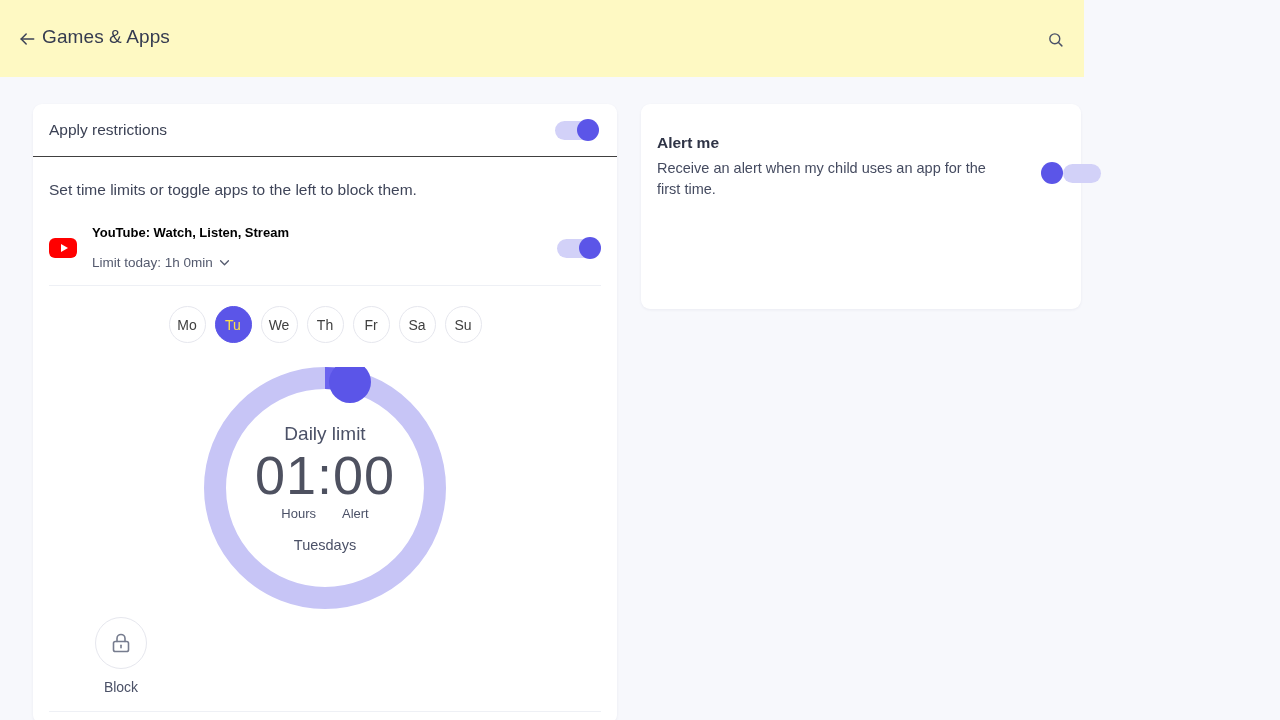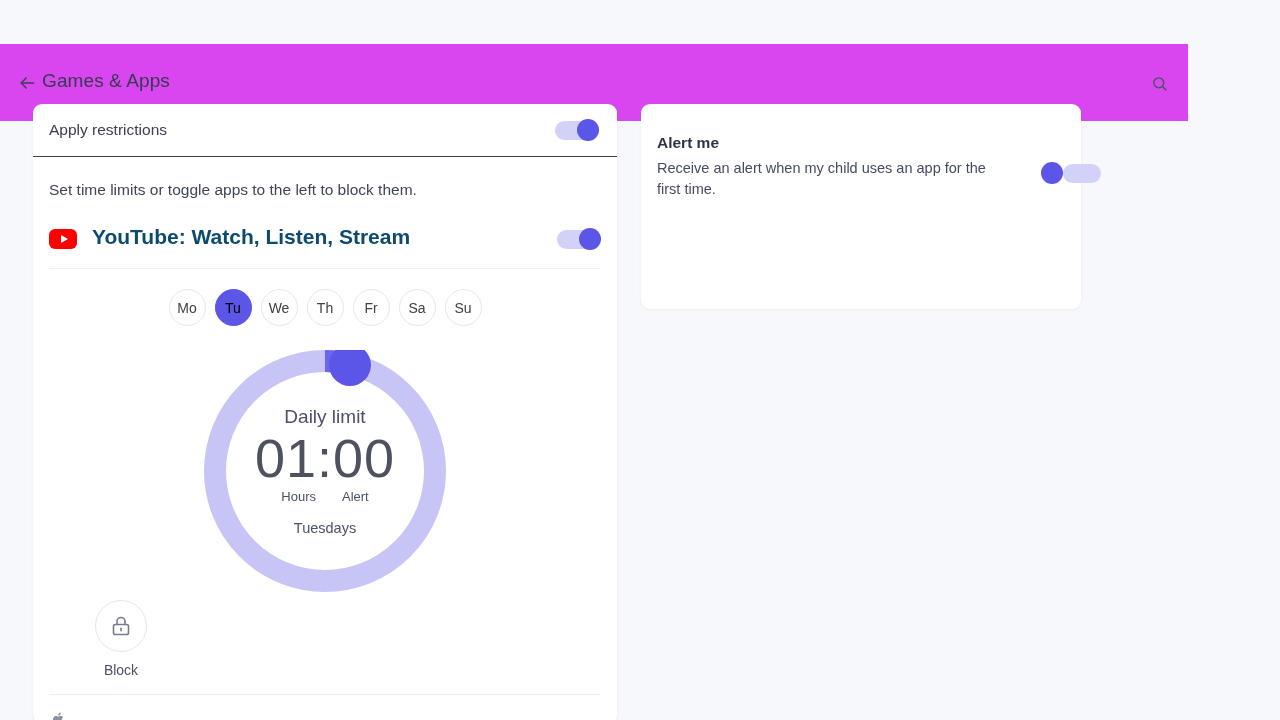--- a/index.html
+++ b/index.html
@@ -6,23 +6,23 @@
   html, body {
     width: 1280px; height: 720px;
     background: #f7f8fc;
     font-family: "Liberation Sans", sans-serif;
     overflow: hidden;
   }
 
   
   .header {
     position: absolute; left: 0; top: 0;
-    width: 1188px; height: 77px;
-    background: #d946ef;
-    display: flex; align-items: center; margin-top: 44px;
+    width: 1084px; height: 77px;
+    background: #fef9c3;
+    display: flex; align-items: center;
   }
   .back-icon {
     position: absolute; left: 16px; top: 28px;
     width: 22px; height: 22px;
     display: flex; align-items: center; justify-content: center;
     color: #3c4257; cursor: pointer;
   }
   .page-title {
     position: absolute; left: 42px; top: 26px;
     font-size: 19px; color: #353b50; letter-spacing: .1px;
@@ -102,22 +102,22 @@
   }
   .yt-icon .play {
     width: 0; height: 0;
     border-left: 7px solid #ffffff;
     border-top: 4.5px solid transparent;
     border-bottom: 4.5px solid transparent;
     margin-left: 2px;
   }
   .app-texts { flex: 1 1 auto; min-width: 0; }
   .app-name {
-    font-size: 21px; font-weight: bold; color: #0c4a6e;
-    margin-bottom: 4px;
+    font-size: 13px; font-weight: bold; color: #000000;
+    margin-bottom: 15px;
   }
   .app-sub {
     font-size: 13.5px; color: #545a6e;
     display: flex; align-items: center; gap: 6px;
     cursor: pointer;
   }
   .chevron-down {
     width: 11px; height: 7px; color: #545a6e;
     display: inline-flex;
   }
@@ -130,21 +130,21 @@
   .day {
     width: 37px; height: 37px; border-radius: 50%;
     border: 1px solid #e6e7ee;
     display: flex; align-items: center; justify-content: center;
     font-size: 14px; color: #404040;
     background: #ffffff; cursor: pointer;
   }
   .day.selected {
     background: #5b55e8;
     border-color: #5b55e8;
-    color: #000000;
+    color: #fde047;
   }
 
   
   .dial-wrap {
     position: relative;
     width: 242px; height: 242px;
     margin: 24px auto 0 auto;
   }
   .dial-svg { position: absolute; left: 0; top: 0; }
   .dial-center {
@@ -236,20 +236,28 @@
   </div>
 
   <div class="intro">Set time limits or toggle apps to the left to block them.</div>
 
   <div class="app-row">
     <span class="yt-icon">
       <span class="play"></span>
     </span>
     <span class="app-texts">
       <div class="app-name">YouTube: Watch, Listen, Stream</div>
+      <div class="app-sub">
+        <span>Limit today: 1h 0min</span>
+        <span class="chevron-down">
+          <svg width="11" height="7" viewBox="0 0 12 8" fill="none" stroke="currentColor" stroke-width="1.5" stroke-linecap="round" stroke-linejoin="round">
+            <polyline points="1.5 2 6 6.5 10.5 2"></polyline>
+          </svg>
+        </span>
+      </div>
     </span>
     <span class="toggle">
       <span class="track"></span>
       <span class="knob"></span>
     </span>
   </div>
 
   <div class="days">
     <div class="day">Mo</div>
     <div class="day selected">Tu</div>

